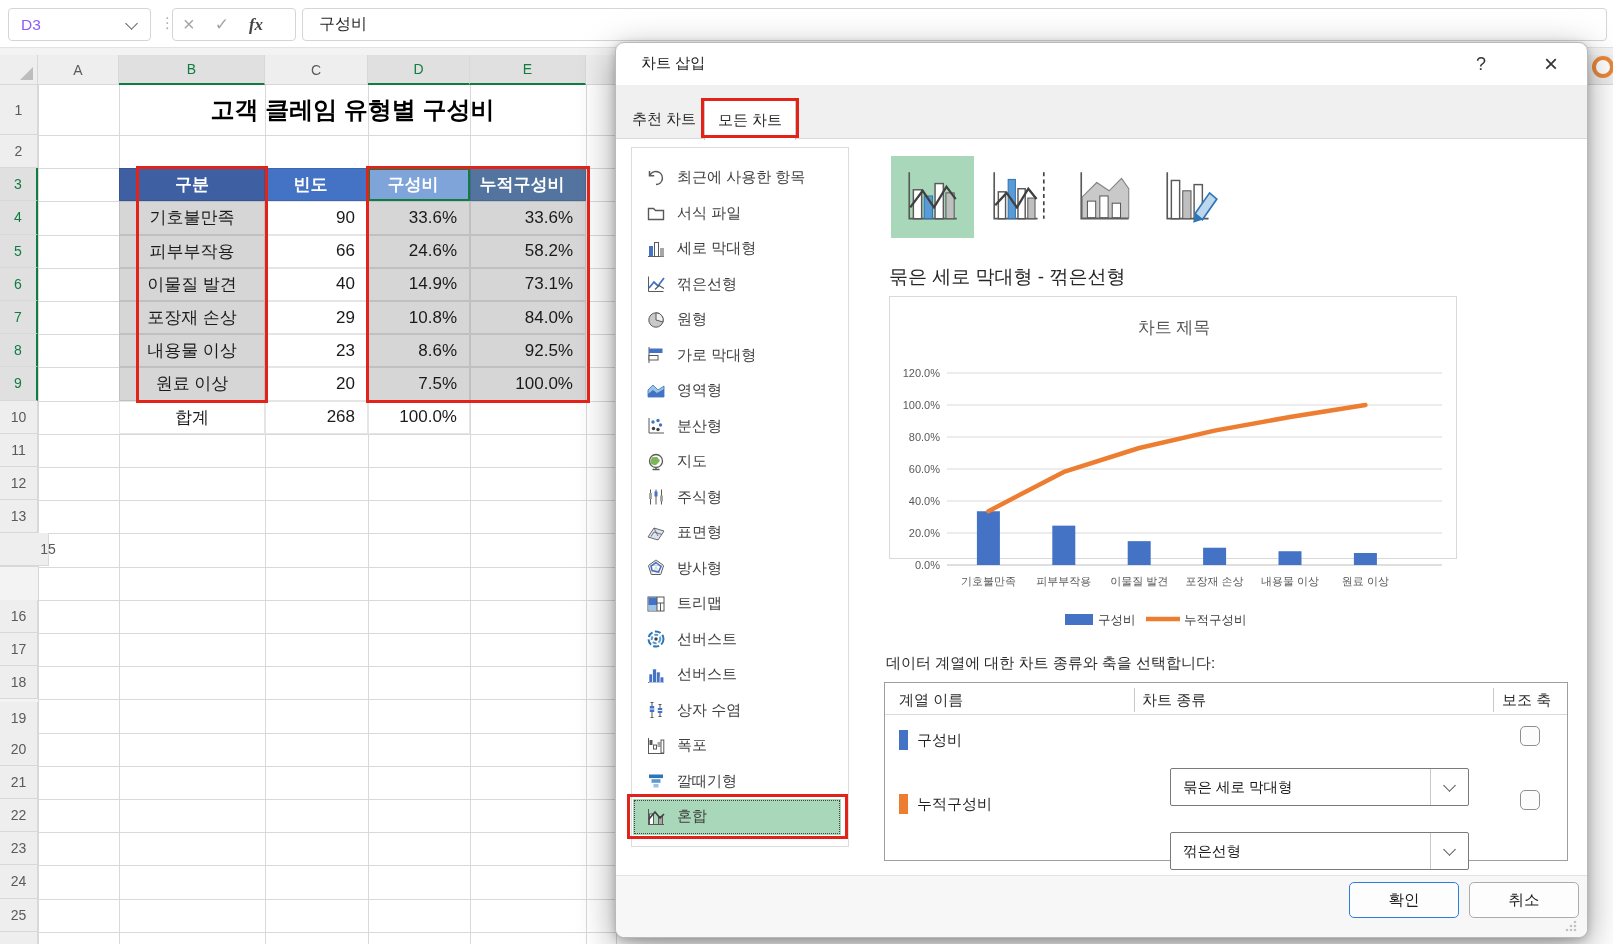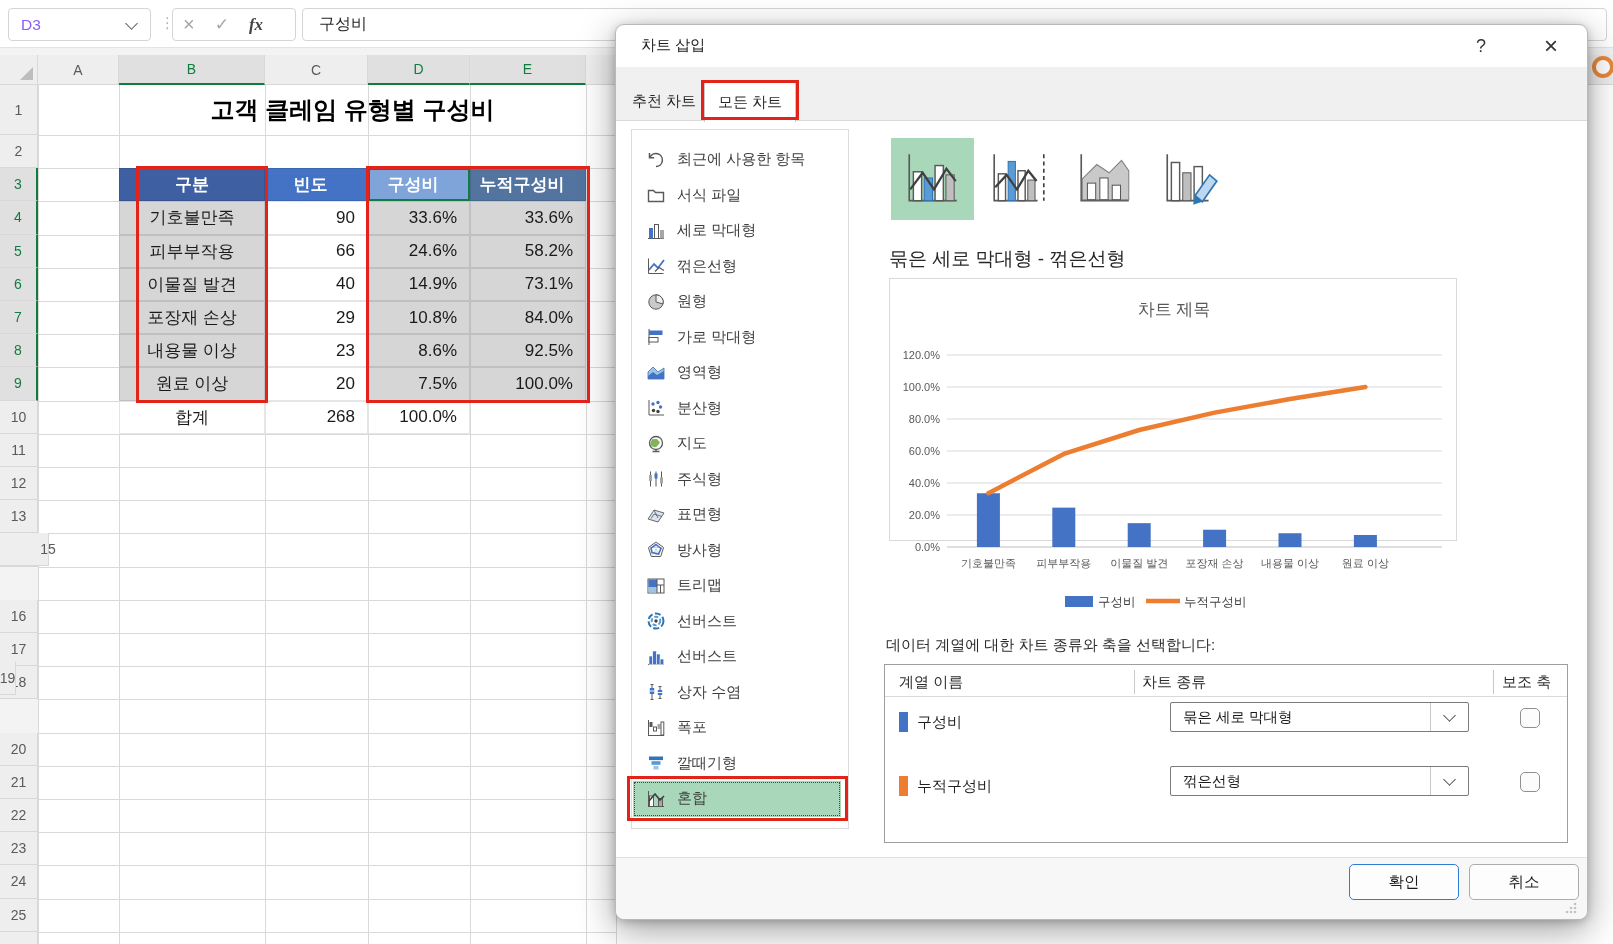--- a/index.html
+++ b/index.html
@@ -17,42 +17,42 @@
   
   .colhead,.rowhead{display:flex;align-items:center;justify-content:center;font-size:14px;color:#5a5a5a;background:#eee;border-right:1px solid #d8d8d8;border-bottom:1px solid #d8d8d8;}
   .hd-sel{background:#e0e0e0;color:#107C41;}
   .colhead.hd-sel{border-bottom:2.5px solid #107C41;}
   .rowhead.hd-sel{border-right:2.5px solid #107C41;}
   .gl{background:#d9d9d9;}
   .cell{display:flex;align-items:center;font-size:17px;color:#1a1a1a;}
   .sheet-title{font-weight:bold;font-size:24px;color:#000;display:flex;align-items:center;justify-content:center;}
   .redbox{border:3px solid #E2231A;background:transparent;z-index:30;pointer-events:none;}
   
-  #dialog{left:615px;top:24px;width:973px;height:896px;background:#fff;border:1px solid #b9b9b9;border-radius:9px;box-shadow:0 10px 36px rgba(0,0,0,.38),0 2px 8px rgba(0,0,0,.2);z-index:20;}
+  #dialog{left:615px;top:42px;width:973px;height:896px;background:#fff;border:1px solid #b9b9b9;border-radius:9px;box-shadow:0 10px 36px rgba(0,0,0,.38),0 2px 8px rgba(0,0,0,.2);z-index:20;}
   .dlg-title{font-size:15px;color:#1a1a1a;}
   .dlg-sysbtn{width:26px;height:26px;display:flex;align-items:center;justify-content:center;font-size:18px;color:#333;}
   .tabstrip{left:0;top:42px;width:971px;height:54px;background:#f0f0f0;border-bottom:1px solid #d9d9d9;}
   .tab{position:absolute;font-size:15px;color:#262626;display:flex;align-items:center;justify-content:center;}
   .tab-active{background:#fff;border:1px solid #c8c8c8;border-bottom:none;border-radius:2px 2px 0 0;}
   .list{left:15px;top:104px;width:218px;height:700px;background:#fff;border:1px solid #dcdcdc;overflow:hidden;}
   .litem{position:absolute;left:1px;width:210px;height:35.5px;display:flex;align-items:center;}
   .litem .ic{width:20px;height:20px;margin-left:13px;flex:none;}
   .litem .lb{margin-left:11px;font-size:15px;color:#404040;white-space:nowrap;}
   .litem-sel{background:#A8D8B9;outline:1px dotted #444;outline-offset:-2px;width:208px;}
   .thumb{position:absolute;width:83px;height:82px;display:flex;align-items:center;justify-content:center;background:#fff;}
   .thumb-sel{background:#A8D8B9;}
   .subtype{font-size:19px;color:#262626;}
   .chartcard{left:273px;top:253px;width:568px;height:263px;border:1px solid #d9d9d9;background:#fff;}
   .instr{font-size:15px;color:#2b2b2b;}
   .stable{left:268px;top:639px;width:684px;height:179px;border:1px solid #9e9e9e;background:#fff;}
   .sthead{position:absolute;font-size:15px;color:#2b2b2b;}
   .stdiv{position:absolute;width:1px;background:#c9c9c9;}
   .swatch{position:absolute;width:9px;height:20px;}
   .sname{position:absolute;font-size:15px;color:#1f1f1f;}
-  .dd{position:absolute;left:285px;width:299px;height:30px;border:1px solid #7a7a7a;border-radius:2px;background:#fff;display:flex;align-items:center;}
+  .dd{position:absolute;left:285px;width:299px;height:38px;border:1px solid #7a7a7a;border-radius:2px;background:#fff;display:flex;align-items:center;margin-top:48px;}
   .dd-text{font-size:14.5px;color:#1a1a1a;padding-left:12px;flex:1;white-space:nowrap;}
   .dd-chev{width:38px;height:100%;border-left:1px solid #c8c8c8;display:flex;align-items:center;justify-content:center;}
   .cbx{position:absolute;left:635px;width:20px;height:20px;border:1.5px solid #8f8f8f;border-radius:5px;background:#fcfcfc;}
   .footer{left:0;top:832px;width:971px;height:62px;background:#f7f7f7;border-top:1px solid #e2e2e2;border-radius:0 0 9px 9px;}
   .btn{position:absolute;width:110px;height:36px;border-radius:5px;background:#fdfdfd;font-size:15.5px;color:#1a1a1a;display:flex;align-items:center;justify-content:center;}
   .btn-ok{border:1.5px solid #2E7CD6;}
   .btn-cancel{border:1px solid #acacac;}
   svg{display:block;}
 </style>
 </head>
@@ -133,21 +133,21 @@
       <div class="abs rowhead hd-sel" style="left: 0px; top: 367.4px; width: 38px; height: 33.2px;">9</div>
       <div class="abs rowhead" style="left: 0px; top: 400.6px; width: 38px; height: 33.2px;">10</div>
       <div class="abs rowhead" style="left: 0px; top: 433.8px; width: 38px; height: 33.2px;">11</div>
       <div class="abs rowhead" style="left: 0px; top: 467px; width: 38px; height: 33.2px;">12</div>
       <div class="abs rowhead" style="left: 0px; top: 500.2px; width: 38px; height: 33.2px;">13</div>
       <div class="abs rowhead" style="left: 0px; top: 533.4px; width: 38px; height: 33.2px;">14</div>
       <div class="abs rowhead" style="left: 0px; top: 533px; width: 38px; height: 33.2px; padding-left: 48px;">15</div>
       <div class="abs rowhead" style="left: 0px; top: 599.8px; width: 38px; height: 33.2px;">16</div>
       <div class="abs rowhead" style="left: 0px; top: 633px; width: 38px; height: 33.2px;">17</div>
       <div class="abs rowhead" style="left: 0px; top: 666.2px; width: 38px; height: 33.2px;">18</div>
-      <div class="abs rowhead" style="left: 0px; top: 662px; width: 16px; height: 33.2px;">19</div>
+      <div class="abs rowhead" style="left: 0px; top: 702px; width: 38px; height: 33.2px;">19</div>
       <div class="abs rowhead" style="left: 0px; top: 732.6px; width: 38px; height: 33.2px;">20</div>
       <div class="abs rowhead" style="left: 0px; top: 765.8px; width: 38px; height: 33.2px;">21</div>
       <div class="abs rowhead" style="left: 0px; top: 799px; width: 38px; height: 33.2px;">22</div>
       <div class="abs rowhead" style="left: 0px; top: 832.2px; width: 38px; height: 33.2px;">23</div>
       <div class="abs rowhead" style="left: 0px; top: 865.4px; width: 38px; height: 33.2px;">24</div>
       <div class="abs rowhead" style="left: 0px; top: 898.6px; width: 38px; height: 33.2px;">25</div>
       <div class="abs rowhead" style="left: 0px; top: 931.8px; width: 38px; height: 33.2px;"></div>
     </div>
   <div id="cell-layer">
       <div class="abs cell" style="left: 119px; top: 168.2px; width: 146px; height: 33.2px; background: rgb(63, 95, 163); justify-content: center; border: 0.5px solid rgba(0, 0, 0, 0.1); color: rgb(255, 255, 255); font-weight: bold;">구분</div>

